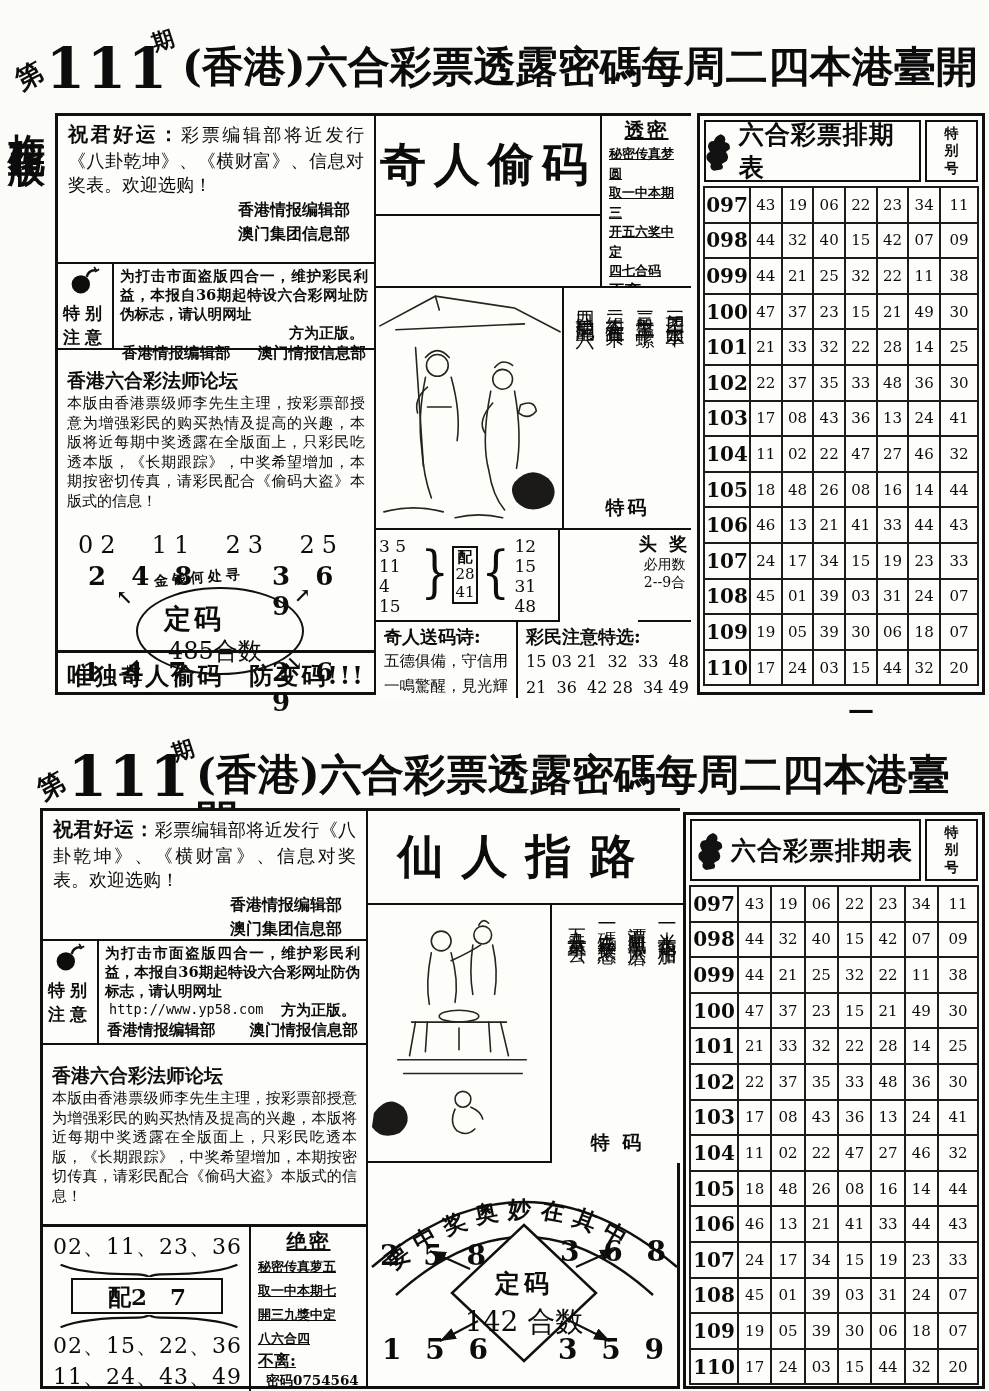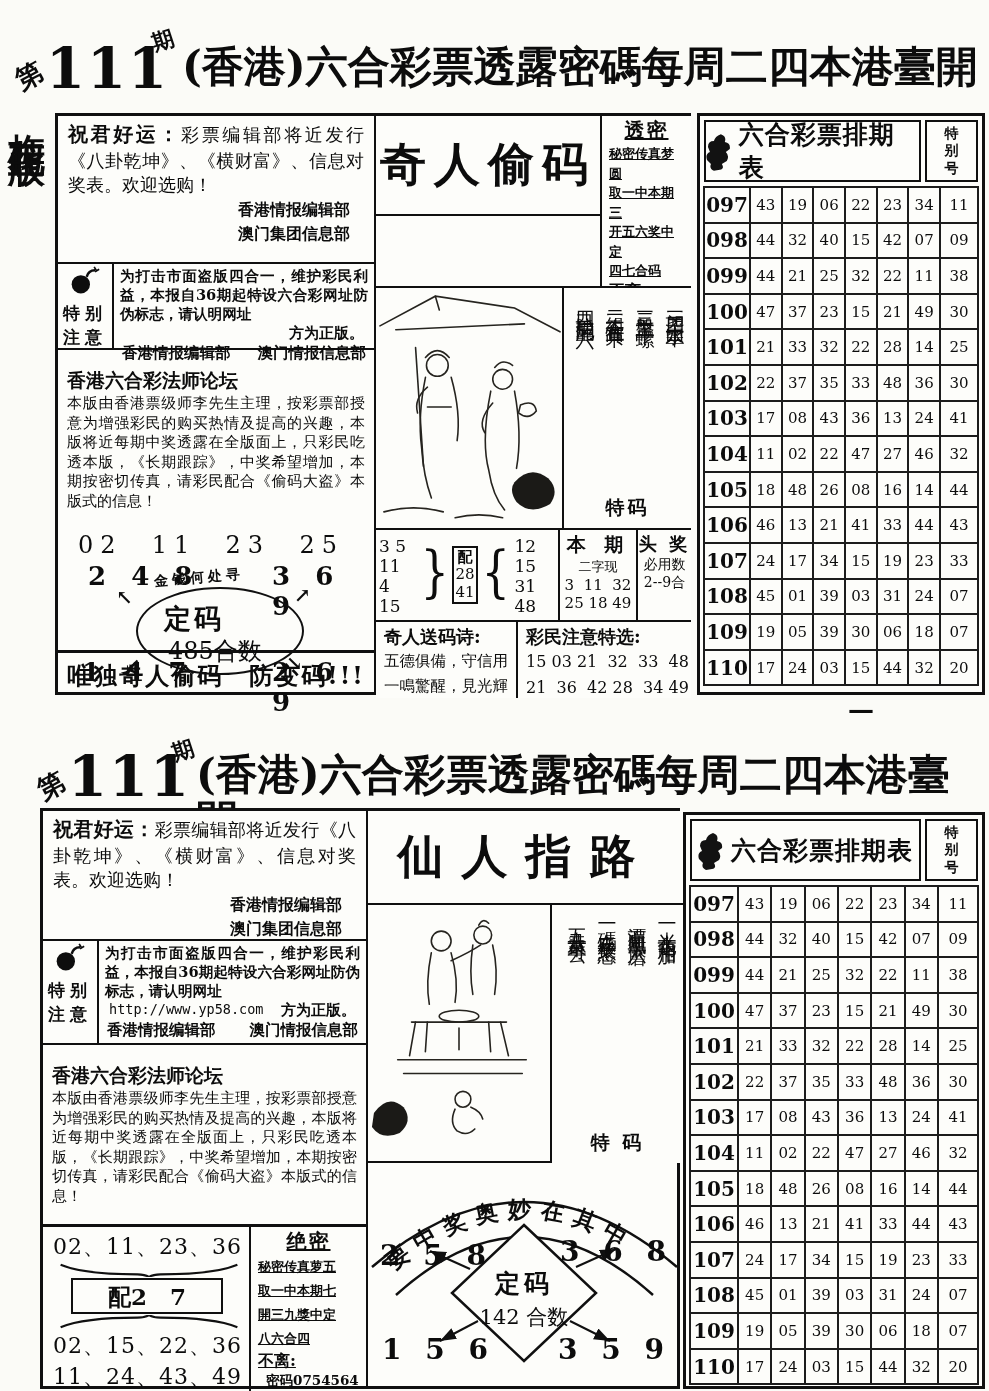--- a/index.html
+++ b/index.html
@@ -79,21 +79,21 @@
   table.sched td.period{font-size:20px;font-weight:600;}
   .mascot{width:30px;height:40px;}
   
   .bm-numcol{width:206px;box-sizing:border-box;padding:4px 0 0 10px;}
   .bm-numln{font-size:22px;letter-spacing:1px;line-height:1.42;white-space:pre;}
   .bm-brace{display:block;margin:1px 0 1px 2px;}
   .bm-pairbox{border:2.5px solid #101010;width:152px;height:36px;margin:1px 0 1px 18px;text-align:center;font-size:23px;font-weight:bold;line-height:34px;box-sizing:border-box;}
   .xr-arc-wrap{position:absolute;}
   .arc-corner{position:absolute;font-size:28px;letter-spacing:7px;font-weight:600;}
   .dm-label{position:absolute;text-align:center;font-size:25px;font-weight:bold;letter-spacing:4px;}
-  .dm-sum{position:absolute;text-align:center;font-size:21px;}
+  .dm-sum{position:absolute;text-align:center;font-size:28px;}
   .divider-dash{font-size:26px;font-weight:bold;}
   .sketch{stroke:#26241f;fill:none;stroke-width:1.6;stroke-linecap:round;}
 </style>
 </head>
 <body>
 
 <div class="page">
 
   <div class="abs ed-prefix" style="left:16px;top:58px;">第</div>
   <div class="abs ed-num" style="left:46px;top:40px;">111</div>
@@ -212,26 +212,20 @@
           <div class="b">配</div>
           <div>28</div>
           <div>41</div>
         </div>
         <div class="brace">{</div>
         <div class="combo-col" style="width:64px;">
           <span>12 15 31</span>
           <span>48 22 46</span>
         </div>
       </div>
-    </div>
-    <div class="midbox benqi br2 bb2" style="left:502px;top:414px;width:78px;height:92px;">
-      <div class="benqi-lbl">本 期</div>
-      <div class="benqi-sub">二字现</div>
-      <div class="benqi-ln">3  11  32</div>
-      <div class="benqi-ln">25 18 49</div>
     </div>
     <div class="midbox benqi bb2" style="left:580px;top:414px;width:53px;height:92px;">
       <div class="tj-lbl">头 奖</div>
       <div class="tj-sub">必用数</div>
       <div class="tj-val">2--9合</div>
     </div>
     <div class="midbox br2" style="left:318px;top:506px;width:142px;height:76px;padding:3px 8px;">
       <div class="pbox-title">奇人送码诗:</div>
       <div class="pbox-ln">五德俱備，守信用</div>
       <div class="pbox-ln">一鳴驚醒，見光輝</div>

